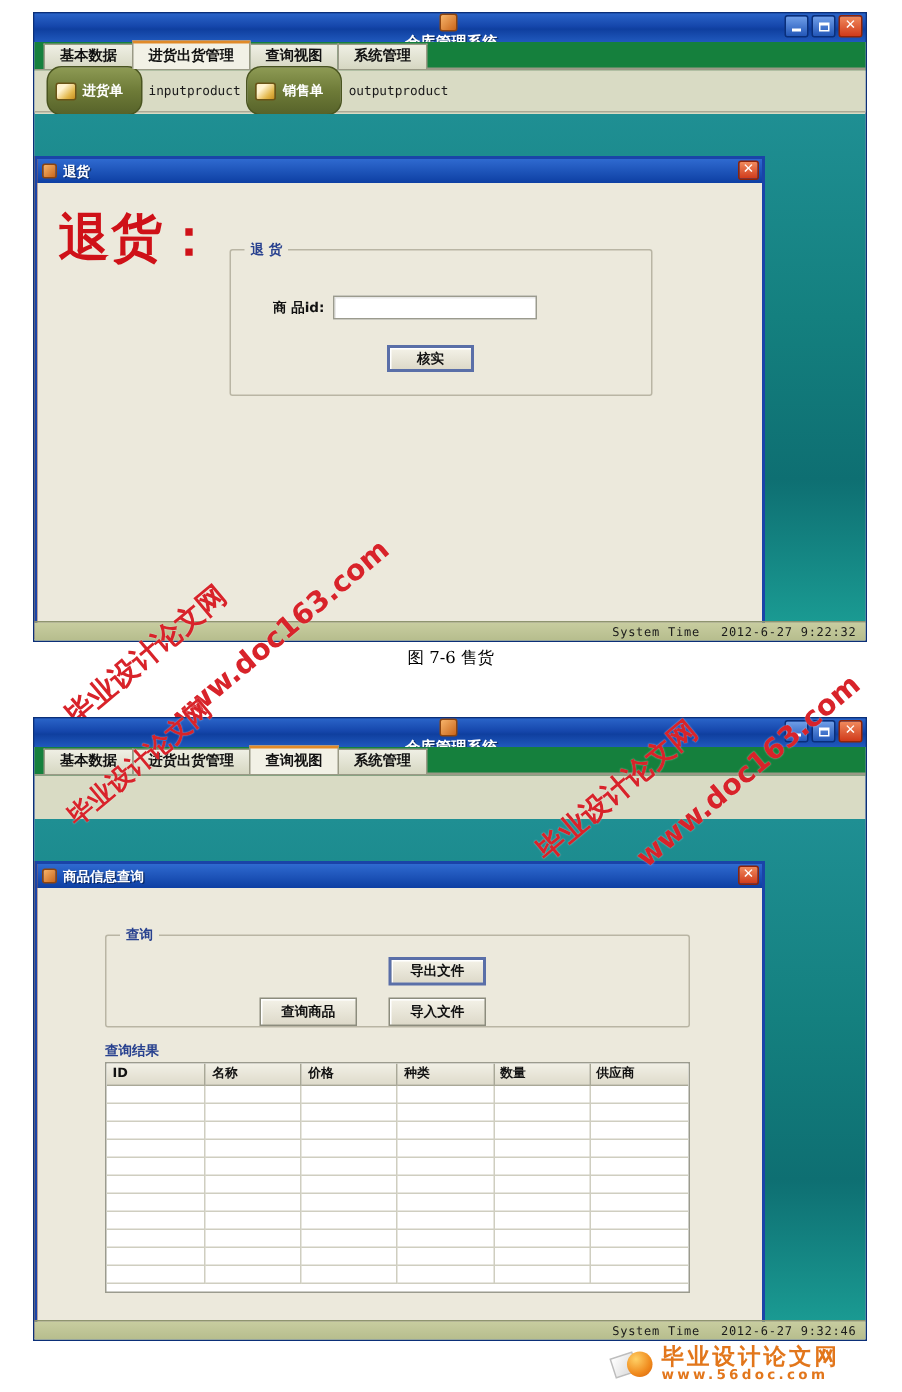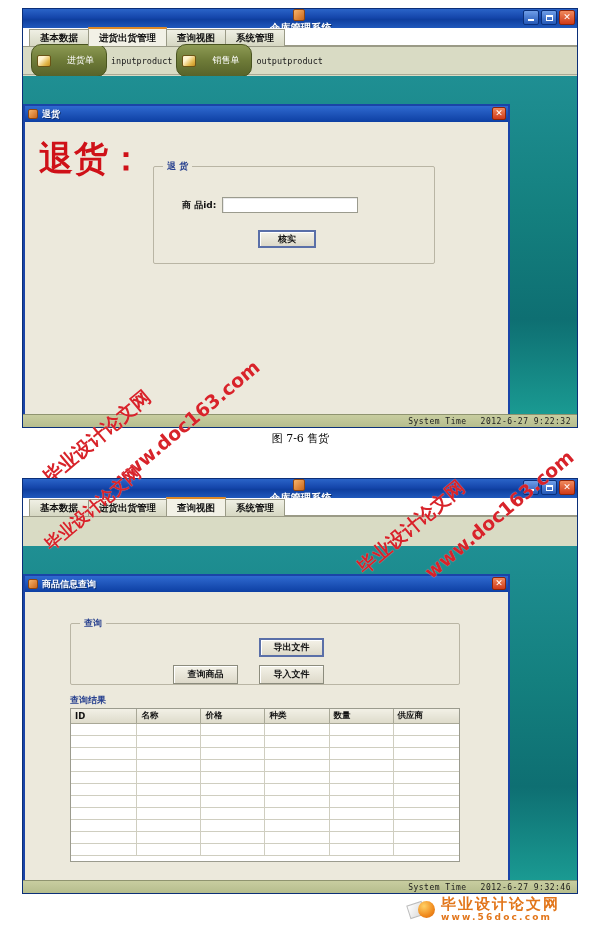--- a/index.html
+++ b/index.html
@@ -38,45 +38,45 @@
   .winbtn.close { background: linear-gradient(180deg,#f08a5d,#d03a1a); border-color:#8d2409; }
   .winbtn i { display:block; font-style: normal; }
   .min-glyph { width:6px; height:2px; background:#fff; margin-top:5px; }
   .max-glyph { width:7px; height:6px; border:1px solid #fff; border-top-width:2px; }
 
   .app-body { background: #d9dbc4; position: relative; height: calc(100% - 19px); }
 
   
   .tabbar {
     height: 19px; display: flex; align-items: flex-end;
-    background: #ffffff; padding-left: 6px; border-bottom: 1px solid #9a9a86;
+    background: #15803d; padding-left: 6px; border-bottom: 1px solid #9a9a86;
   }
   .tab {
     height: 17px; line-height: 16px; padding: 0 10px; font-size: 9.5px;
     background: linear-gradient(180deg,#efefe4,#d6d7c2);
     border: 1px solid #9a9a86; border-bottom: none; color: #111;
     margin-right: -1px; font-weight: bold; white-space: nowrap;
   }
   .tab.active {
     background: #f2f1e6; height: 19px; line-height: 18px;
     border-top: 2px solid #e08a28; position: relative; z-index: 2;
   }
   .tabfill { flex: 1; border-bottom: 1px solid #9a9a86; height: 17px; }
 
   
   .toolbar {
     height: 28px; display: flex; align-items: center; gap: 4px;
     padding-left: 8px; background: #d9dbc4;
     border-bottom: 1px solid #aaa995;
   }
   .pill {
-    display: flex; align-items: center; gap: 16px;
+    display: flex; align-items: center; gap: 4px;
     height: 33px; padding: 0 12px 0 5px; border-radius: 10px;
     background: linear-gradient(180deg,#8d9a54 0%,#6e7b38 50%,#57632a 100%);
-    border: 1px solid #49541f; color: #fff; font-size: 9px; font-weight: normal;
+    border: 1px solid #49541f; color: #fff; font-size: 9px; font-weight: bold;
     white-space: nowrap;
   }
   .pill-ico {
     width: 14px; height: 12px; border-radius: 2px; flex: 0 0 auto;
     background: linear-gradient(135deg,#fff3cf 30%,#e3b84c 70%,#c78f1f);
     border: 1px solid #6a5416;
   }
   .pill-ico.gold { background: radial-gradient(circle at 35% 35%, #ffe89a, #e0a32b 70%, #a8730f); }
   .code { font-size: 8.5px; color: #1a1a1a; font-family: "DejaVu Sans Mono", "Liberation Mono", monospace; white-space: nowrap; }
 

